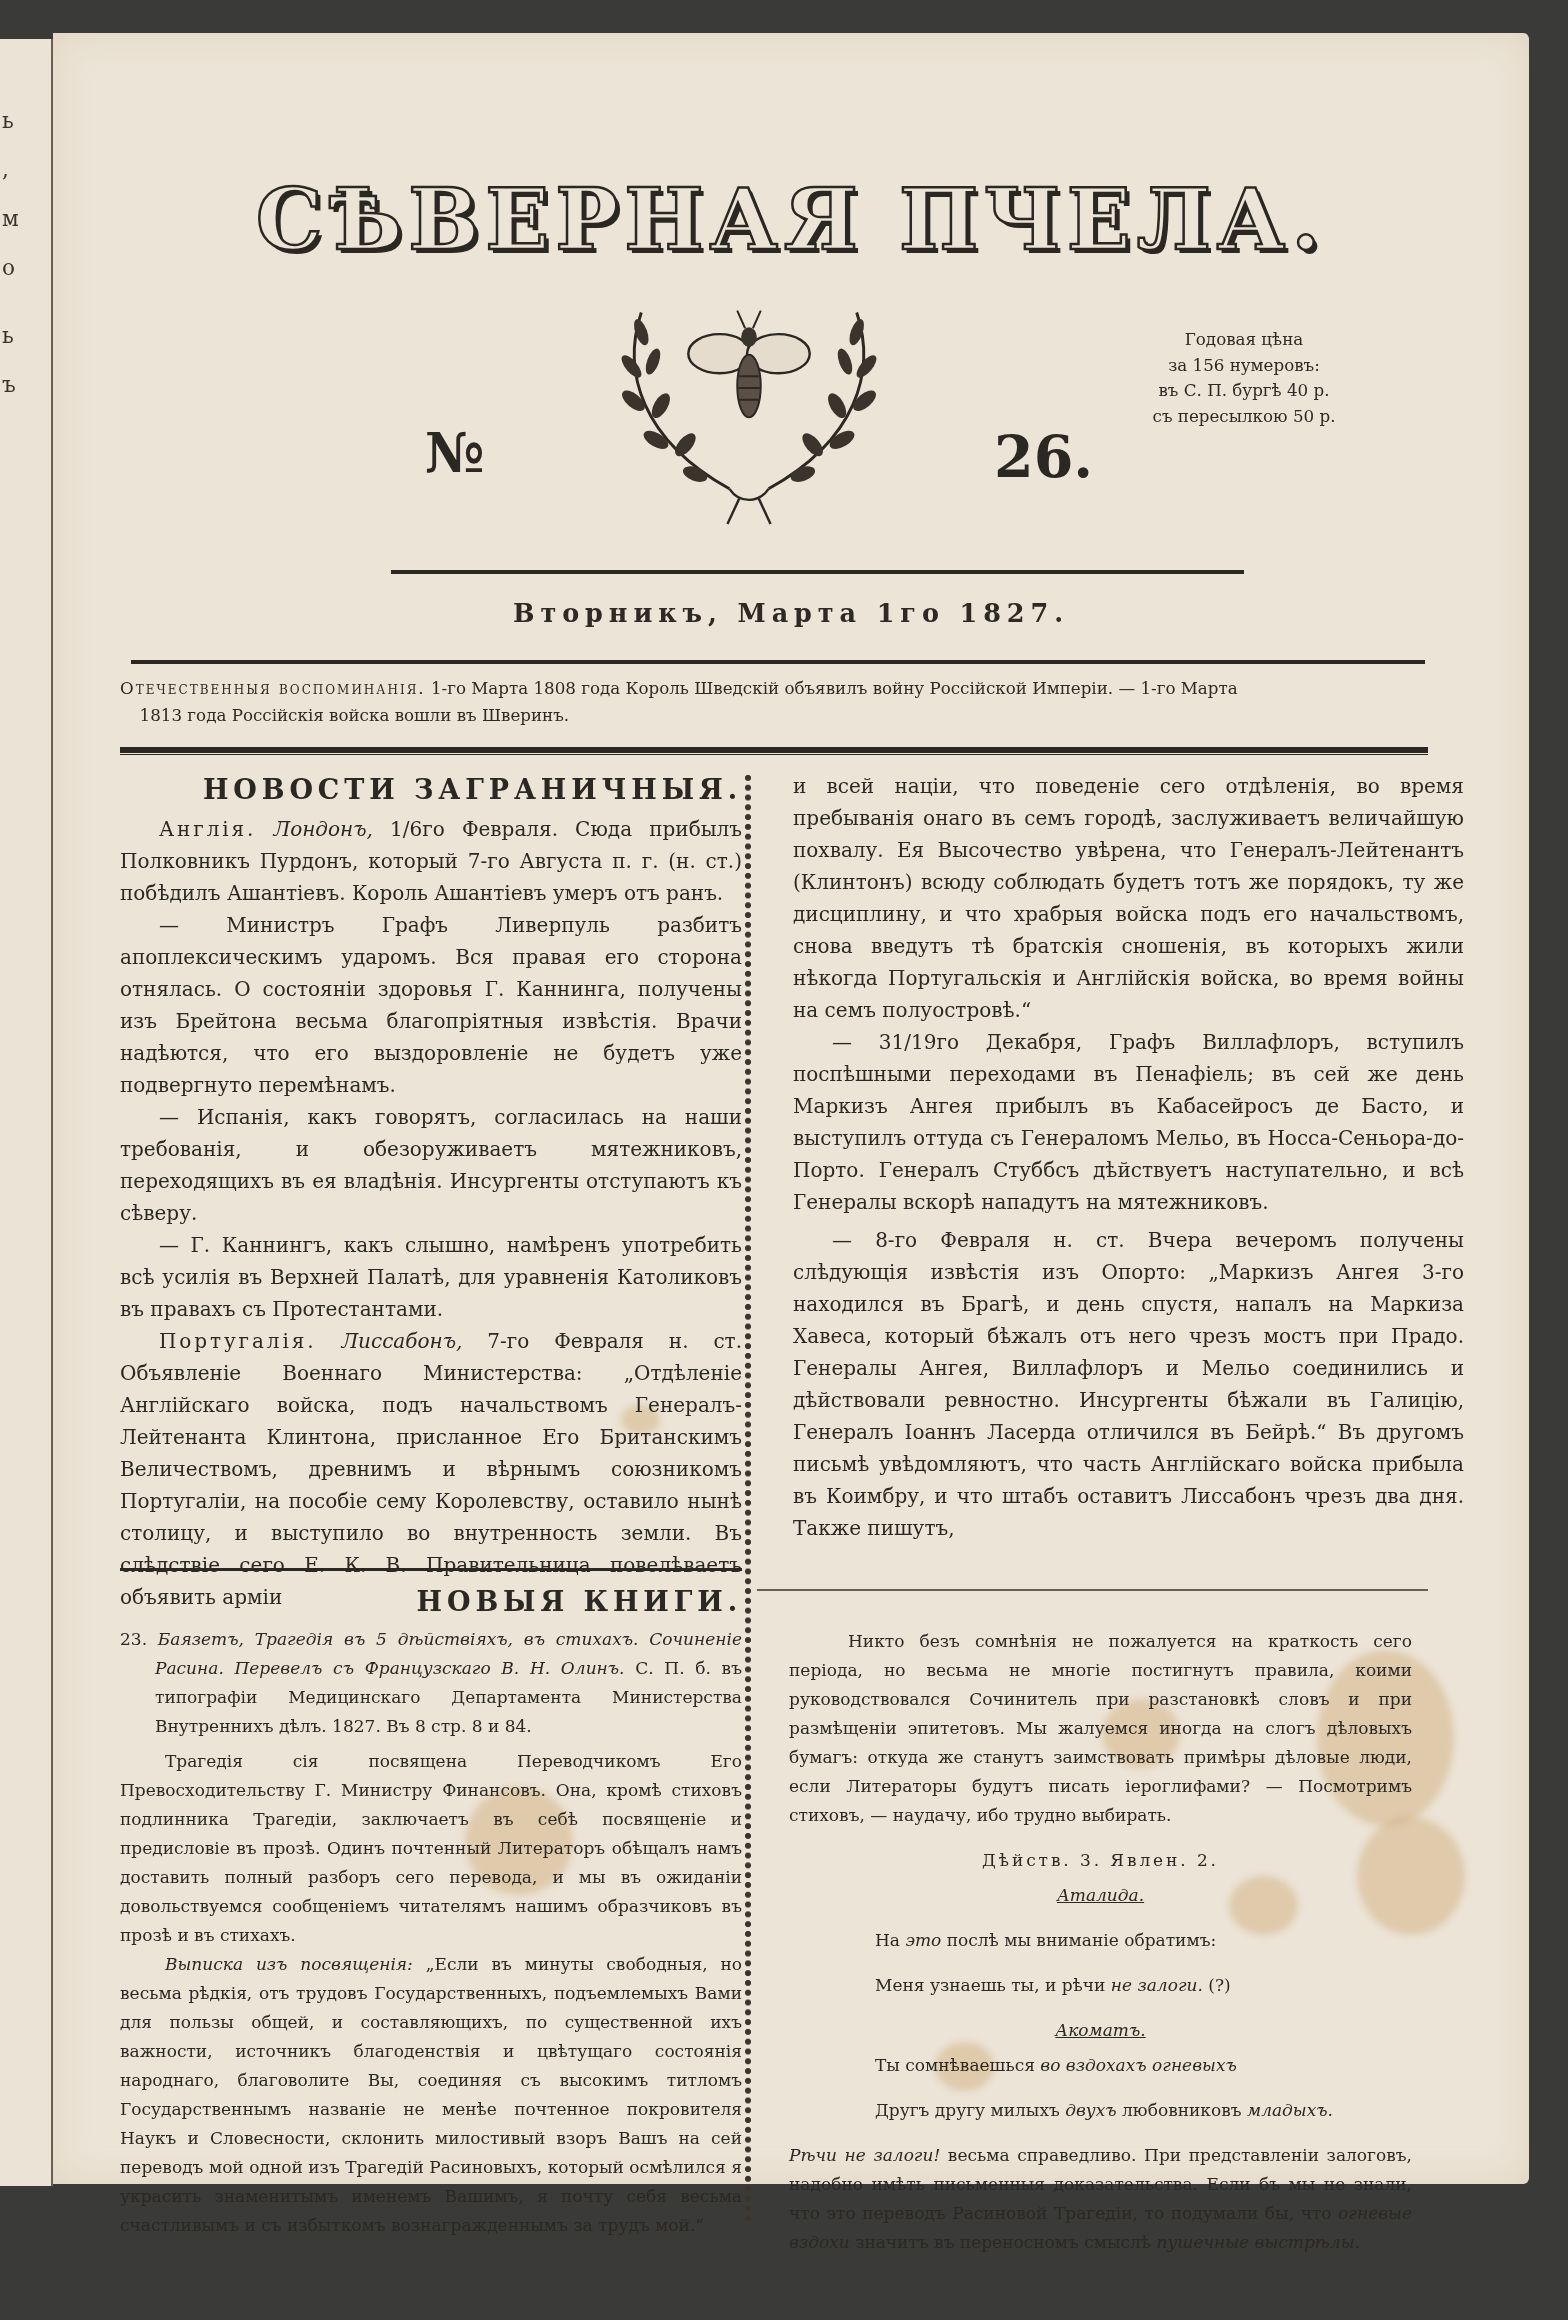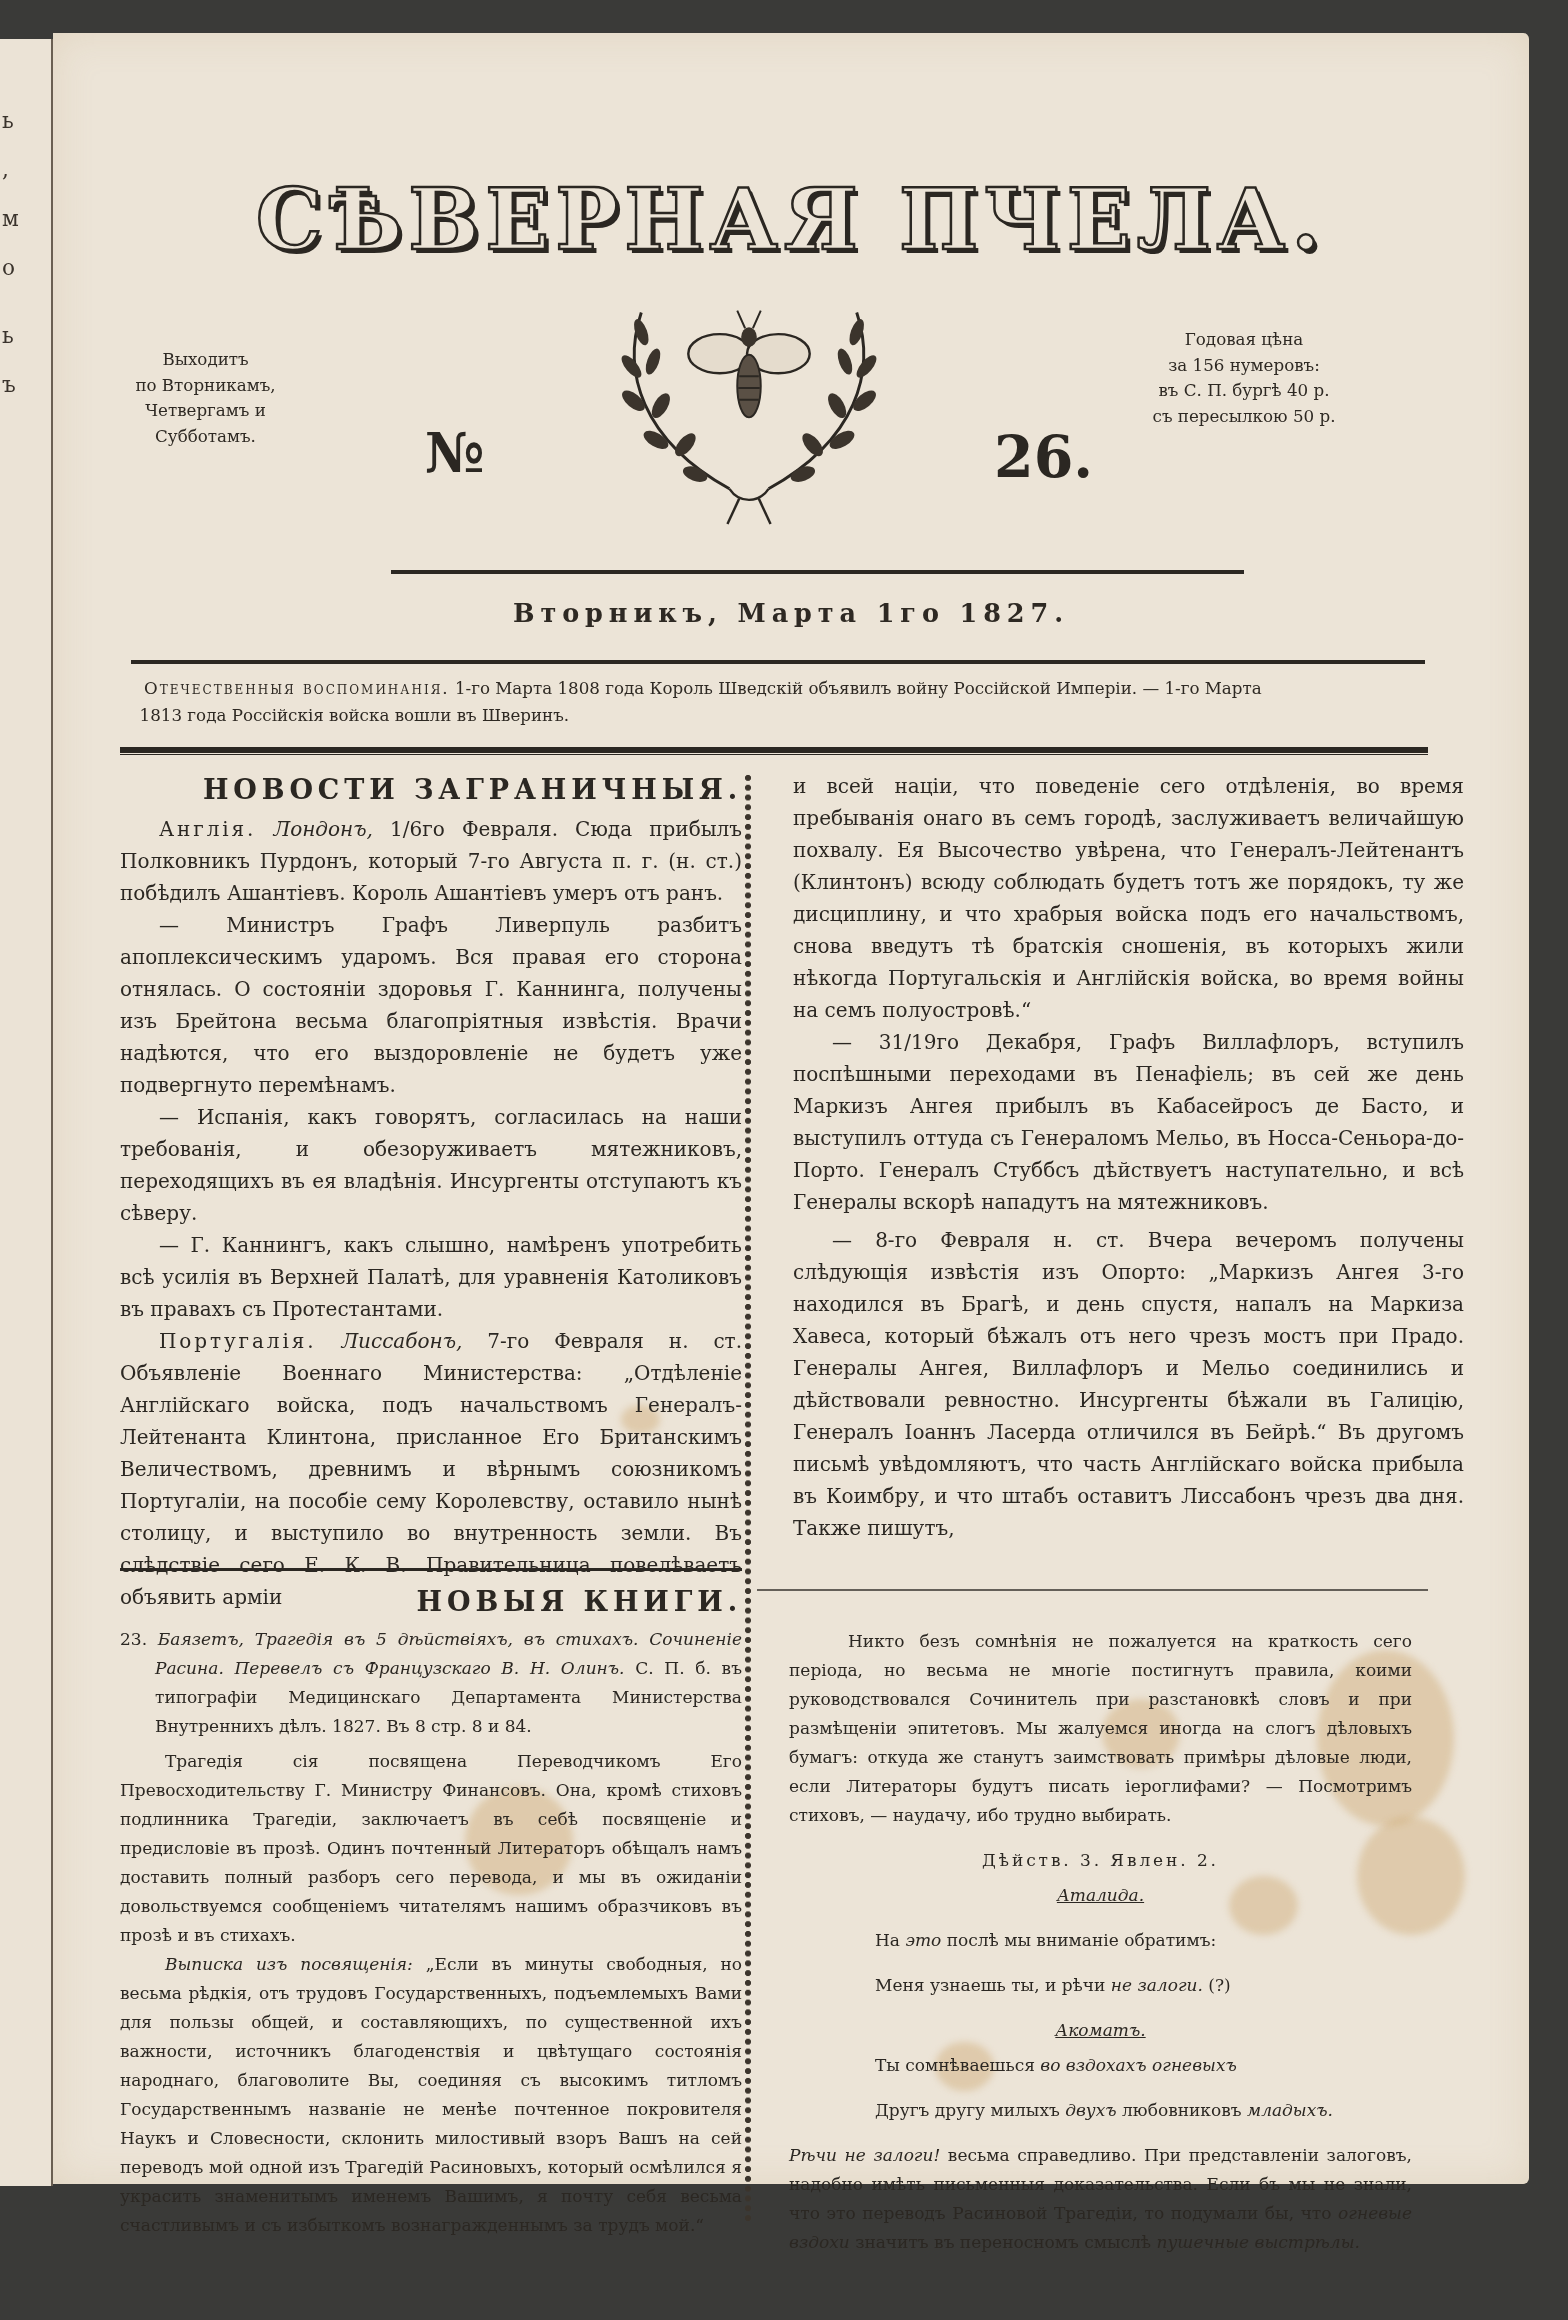--- a/index.html
+++ b/index.html
@@ -44,21 +44,21 @@
 
   .rule { position: absolute; background: #2b2722; }
   .date-line {
     position: absolute; left: 0; right: 0; top: 565px; text-align: center;
     font-size: 25.5px; letter-spacing: 5.9px; font-weight: bold; color: #2e2923;
   }
   .memo {
     position: absolute; left: 67px; width: 1308px; top: 642px;
     font-size: 16.7px; line-height: 27.4px; color: #2e2923; text-indent: 0;
   }
-  .memo .memo-head { letter-spacing: 2px; font-variant: small-caps; margin-left: 24px; }
+  .memo .memo-head { letter-spacing: 2px; font-variant: small-caps; }
   .memo .memo-body2 { display: block; padding-left: 19.6px; }
 
   .col {
     position: absolute; font-size: 20px; line-height: 32px; text-align: justify; color: #2b2722;
   }
   .col p { margin: 0; }
   .col .indent { text-indent: 39px; }
   .col-left { left: 67px; top: 737px; width: 622px; }
   .col-right { left: 740px; top: 737px; width: 671px; }
   .section-heading {
@@ -101,26 +101,20 @@
   <div class="stain" style="left:1264px;top:1617px;width:137px;height:176px"></div>
   <div class="stain" style="left:1304px;top:1784px;width:108px;height:118px"></div>
   <div class="stain" style="left:1049px;top:1666px;width:78px;height:69px"></div>
   <div class="stain" style="left:1176px;top:1843px;width:69px;height:59px"></div>
   <div class="stain" style="left:412px;top:1754px;width:108px;height:108px"></div>
   <div class="stain" style="left:568px;top:1372px;width:39px;height:29px"></div>
   <div class="stain" style="left:882px;top:2009px;width:59px;height:49px"></div>
 
   <div class="masthead-title">СѢВЕРНАЯ ПЧЕЛА.</div>
 
-  <div class="masthead-left">
-    <div>Выходитъ</div>
-    <div>по Вторникамъ,</div>
-    <div>Четвергамъ и</div>
-    <div>Субботамъ.</div>
-  </div>
 
   <div class="masthead-right">
     <div>Годовая цѣна</div>
     <div>за 156 нумеровъ:</div>
     <div>въ С. П. бургѣ 40 р.</div>
     <div>съ пересылкою 50 р.</div>
   </div>
 
   <div class="numero">№</div>
   <div class="issue-num">26.</div>

